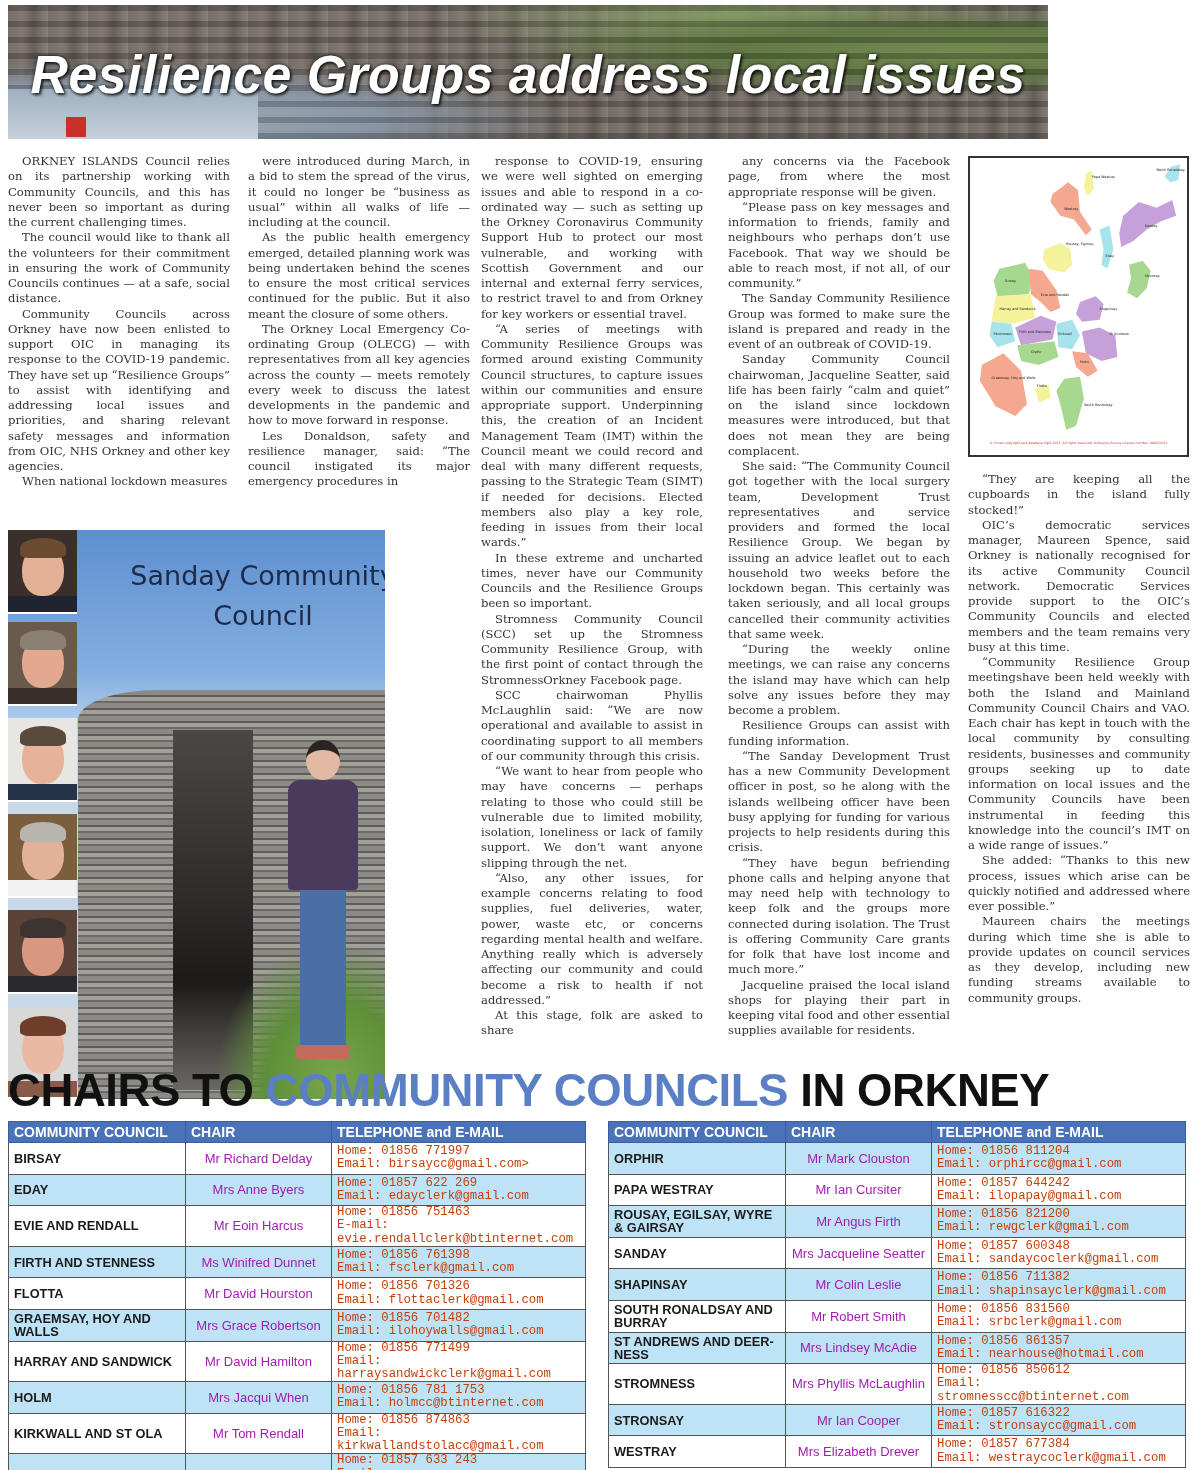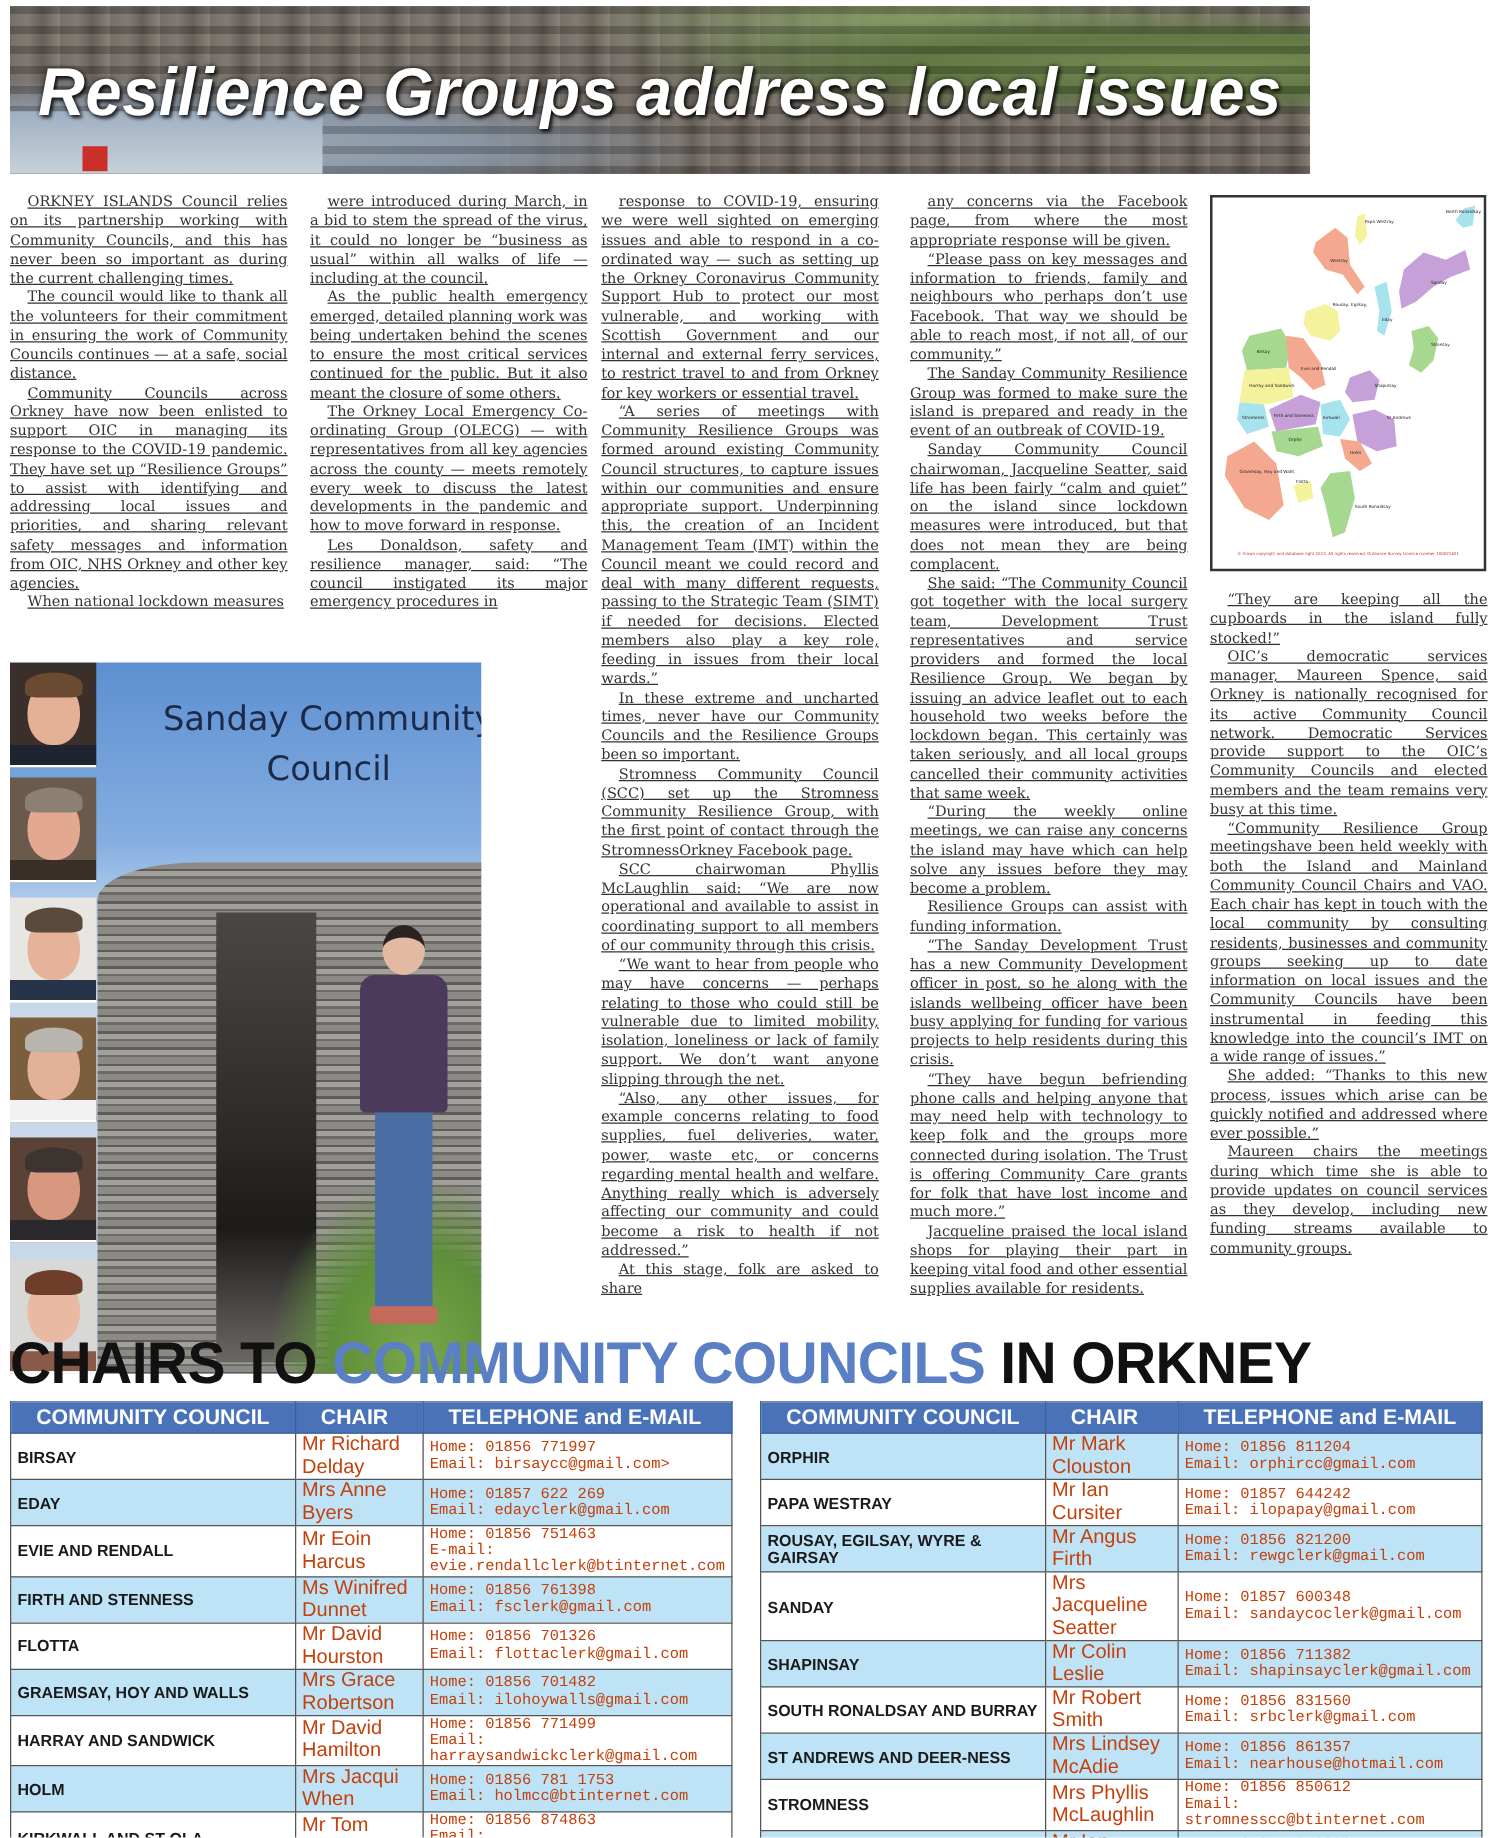--- a/index.html
+++ b/index.html
@@ -38,21 +38,21 @@
     text-shadow: 0 0 4px rgba(0,0,0,0.8), 2px 2px 3px rgba(0,0,0,0.7);
     transform: scaleX(0.96);
   }
 
   
   .col {
     position: absolute; width: 222px;
     font-family: "DejaVu Serif", serif; font-size: 11.6px; line-height: 15.25px;
     text-align: justify; color: #333;
   }
-  .col p { text-indent: 14px; text-decoration: underline; }
+  .col p { text-indent: 14px; }
   .c1 { left: 8px; top: 154px; }
   .c2 { left: 248px; top: 154px; }
   .c3 { left: 460px; top: 154px; margin-left: 21px; }
   .c4 { left: 728px; top: 154px; }
   .c5 { left: 968px; top: 472px; }
 
   
   .photo {
     position: absolute; left: 8px; top: 484px; width: 377px; height: 569px;
     background: linear-gradient(180deg, #5d8fd0 0%, #84aee0 25%, #b5d0ee 35%, #c8d8e8 38%);
@@ -112,26 +112,26 @@
   .chairs-title .accent { color: #5b7fc4; }
 
   
   table.cc {
     position: absolute; border-collapse: collapse;
     font-family: "Liberation Sans", sans-serif; width: 578px;
   }
   table.cc.left { left: 8px; top: 1121px; }
   table.cc.right { left: 608px; top: 1121px; }
   table.cc th {
-    background: #4a72b9; color: #fff; font-weight: 700; font-size: 17px; text-align: left;
-    padding: 2px 20px; height: 20px; border: 1px solid #3c5f9c; white-space: nowrap;
+    background: #4a72b9; color: #fff; font-weight: 700; font-size: 14px; text-align: left;
+    padding: 2px 5px; height: 20px; border: 1px solid #3c5f9c; white-space: nowrap;
   }
   table.cc td { border: 1px solid #555; padding: 0 5px; vertical-align: middle; }
   table.cc td.council { font-weight: 700; font-size: 12.8px; color: #1a1a1a; width: 177px; line-height: 13px; }
-  table.cc td.chair { font-size: 16px; color: #c2410c; width: 146px; }
+  table.cc td.chair { font-size: 13px; color: #a21caf; width: 146px; text-align: center; }
   table.cc td.contact { font-size: 12.3px; color: #c2410c; line-height: 13.2px; font-family: Liberation Mono, monospace; }
   table.cc tr.row { height: 31.6px; }
   table.cc tr.shade td { background: #bfe3f6; }
   table.cc tr.plain td { background: #ffffff; }
 </style>
 </head>
 <body>
 
 <div class="banner">
   <div class="roofs"></div>

